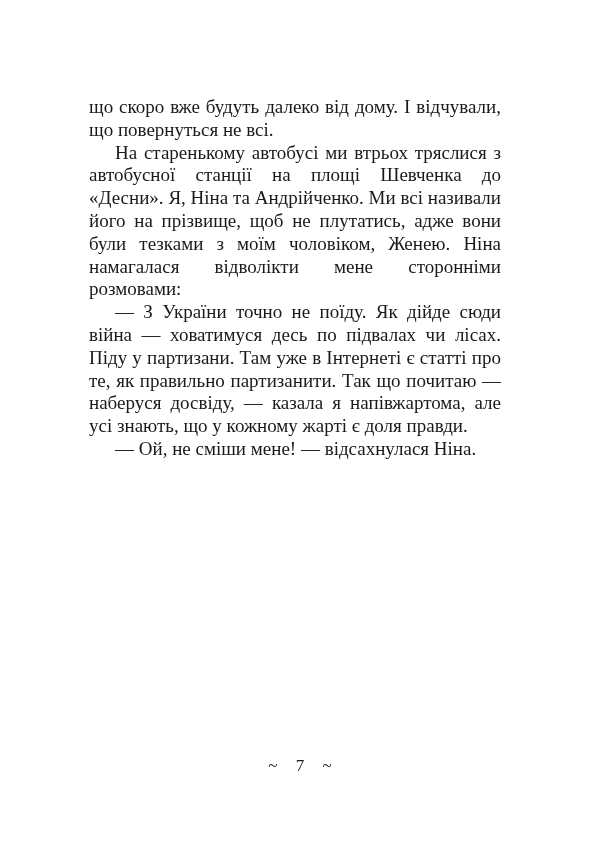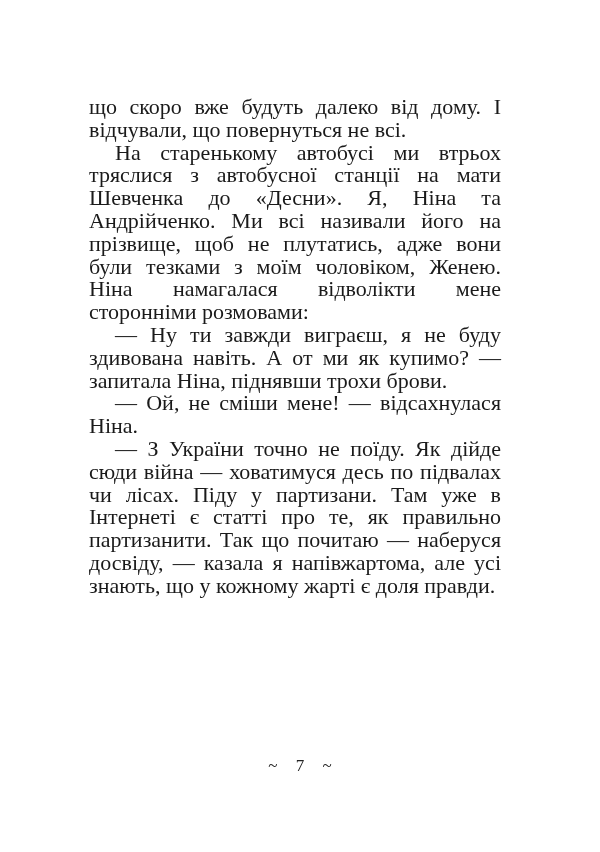--- a/index.html
+++ b/index.html
@@ -13,21 +13,21 @@
       position: relative;
       overflow: hidden;
       font-family: "Liberation Serif", "DejaVu Serif", serif;
       color: #1a1a1a;
     }
     .text-block {
       position: absolute;
       left: 89px;
       top: 96px;
       width: 412px;
-      font-size: 22px;
+      font-size: 19px;
       line-height: 22.8px;
       text-align: justify;
       hyphens: manual;
     }
     .para {
       margin: 0;
       text-indent: 26px;
     }
     .para.no-indent {
       text-indent: 0;
@@ -44,23 +44,22 @@
     }
     .folio span {
       display: inline-block;
     }
   </style>
 </head>
 <body>
 
 <div class="text-block">
   <p class="para no-indent">що скоро вже будуть далеко від дому. І відчували, що повернуться не всі.</p>
-  <p class="para">На старенькому автобусі ми втрьох тряслися з автобусної станції на мати Шевченка до «Десни». Я, Ніна та Андрійченко. Ми всі називали його на прізвище, щоб не плутатись, адже вони були тезками з моїм чоловіком, Женею. Ніна намагалася відволікти мене сторонніми розмовами:</p>
-  <p class="para">— Ну ти завжди виграєш, я не буду здивована навіть. А от ми як купимо? — запитала Ніна, піднявши трохи брови.</p>
+  <p class="para">На старенькому автобусі ми втрьох тряслися з автобусної станції на площі Шевченка до «Десни». Я, Ніна та Андрійченко. Ми всі називали його на прізвище, щоб не плутатись, адже вони були тезками з моїм чоловіком, Женею. Ніна намагалася відволікти мене сторонніми розмовами:</p>
+  <p class="para">— З України точно не поїду. Як дійде сюди війна — ховатимуся десь по підвалах чи лісах. Піду у партизани. Там уже в Інтернеті є статті про те, як правильно партизанити. Так що почитаю — наберуся досвіду, — казала я напівжартома, але усі знають, що у кожному жарті є доля правди.</p>
   <p class="para">— Ой, не сміши мене! — відсахнулася Ніна.</p>
-  <p class="para">— З України точно не поїду. Як дійде сюди війна — ховатимуся десь по підвалах чи лісах. Піду у партизани. Там уже в Інтернеті є статті про те, як правильно партизанити. Так що почитаю — наберуся досвіду, — казала я напівжартома, але усі знають, що у кожному жарті є доля правди.</p>
 </div>
 
 <div class="folio">
   <span>~</span>
   <span>7</span>
   <span>~</span>
 </div>
 
 </body></html>

